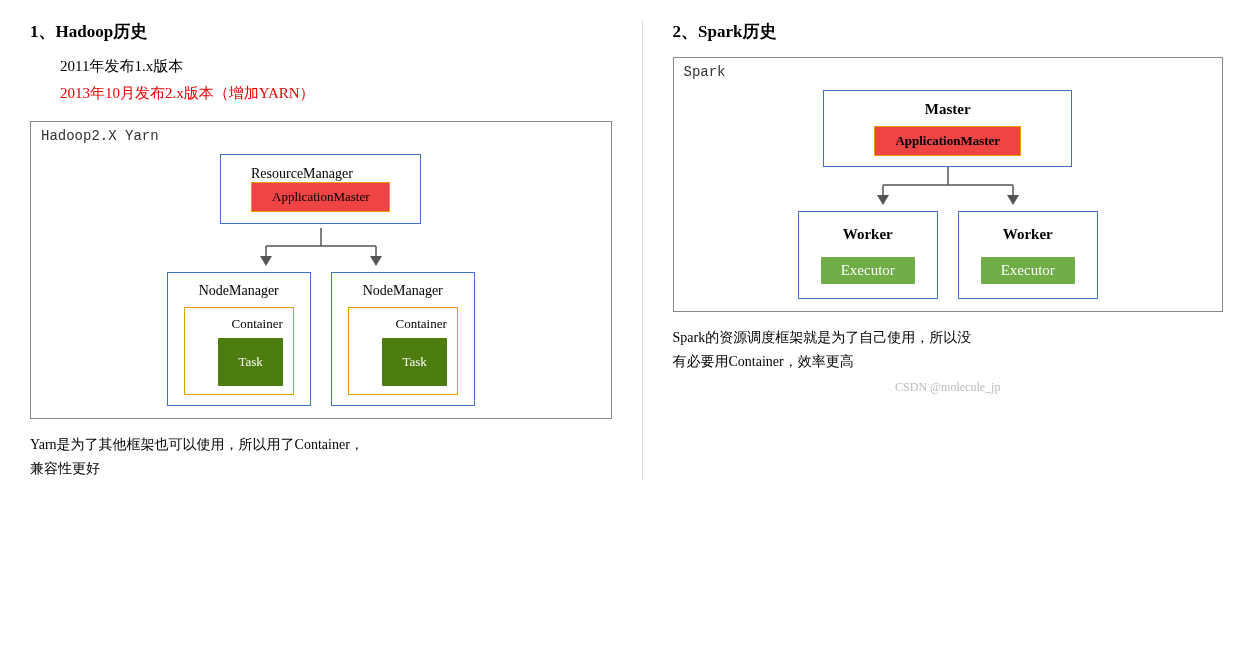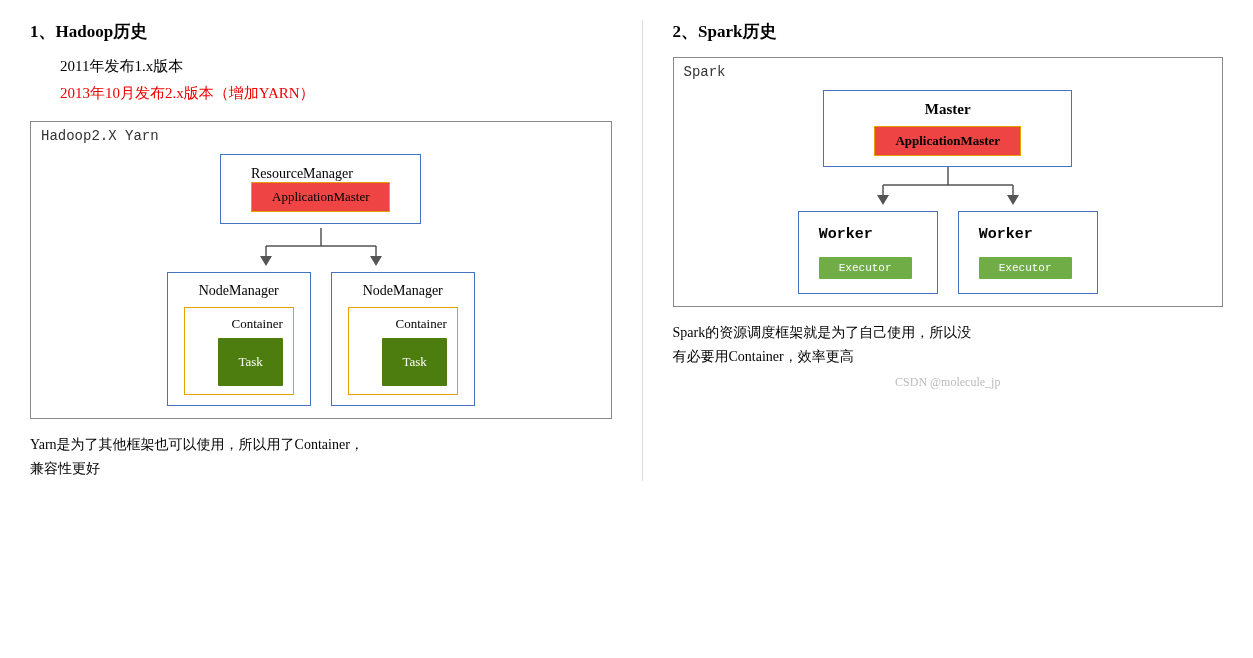--- a/index.html
+++ b/index.html
@@ -102,39 +102,38 @@
       background: #4d7c0f;
       color: #fff;
       padding: 16px 20px;
       font-size: 13px;
       border-radius: 1px;
     }
     .executor-box {
       background: #70ad47;
       color: #fff;
       padding: 5px 20px;
-      font-size: 11px;
+      font-size: 15px;
       border-radius: 1px;
     }
 
     
     .master-box {
       border: 1.5px solid #4472c4;
       padding: 10px 50px;
       font-size: 15px;
       font-weight: bold;
     }
     .worker-box {
       border: 1.5px solid #4472c4;
       padding: 14px 20px;
       min-width: 140px;
       display: flex;
       flex-direction: column;
-      align-items: flex-start;
-      font-family: Liberation Mono, monospace;
+      align-items: center;
     }
     .worker-title { font-size: 15px; font-weight: bold; margin-bottom: 14px; }
 
     
     .caption {
       font-size: 14px;
       line-height: 1.7;
       margin-top: 4px;
     }
 

